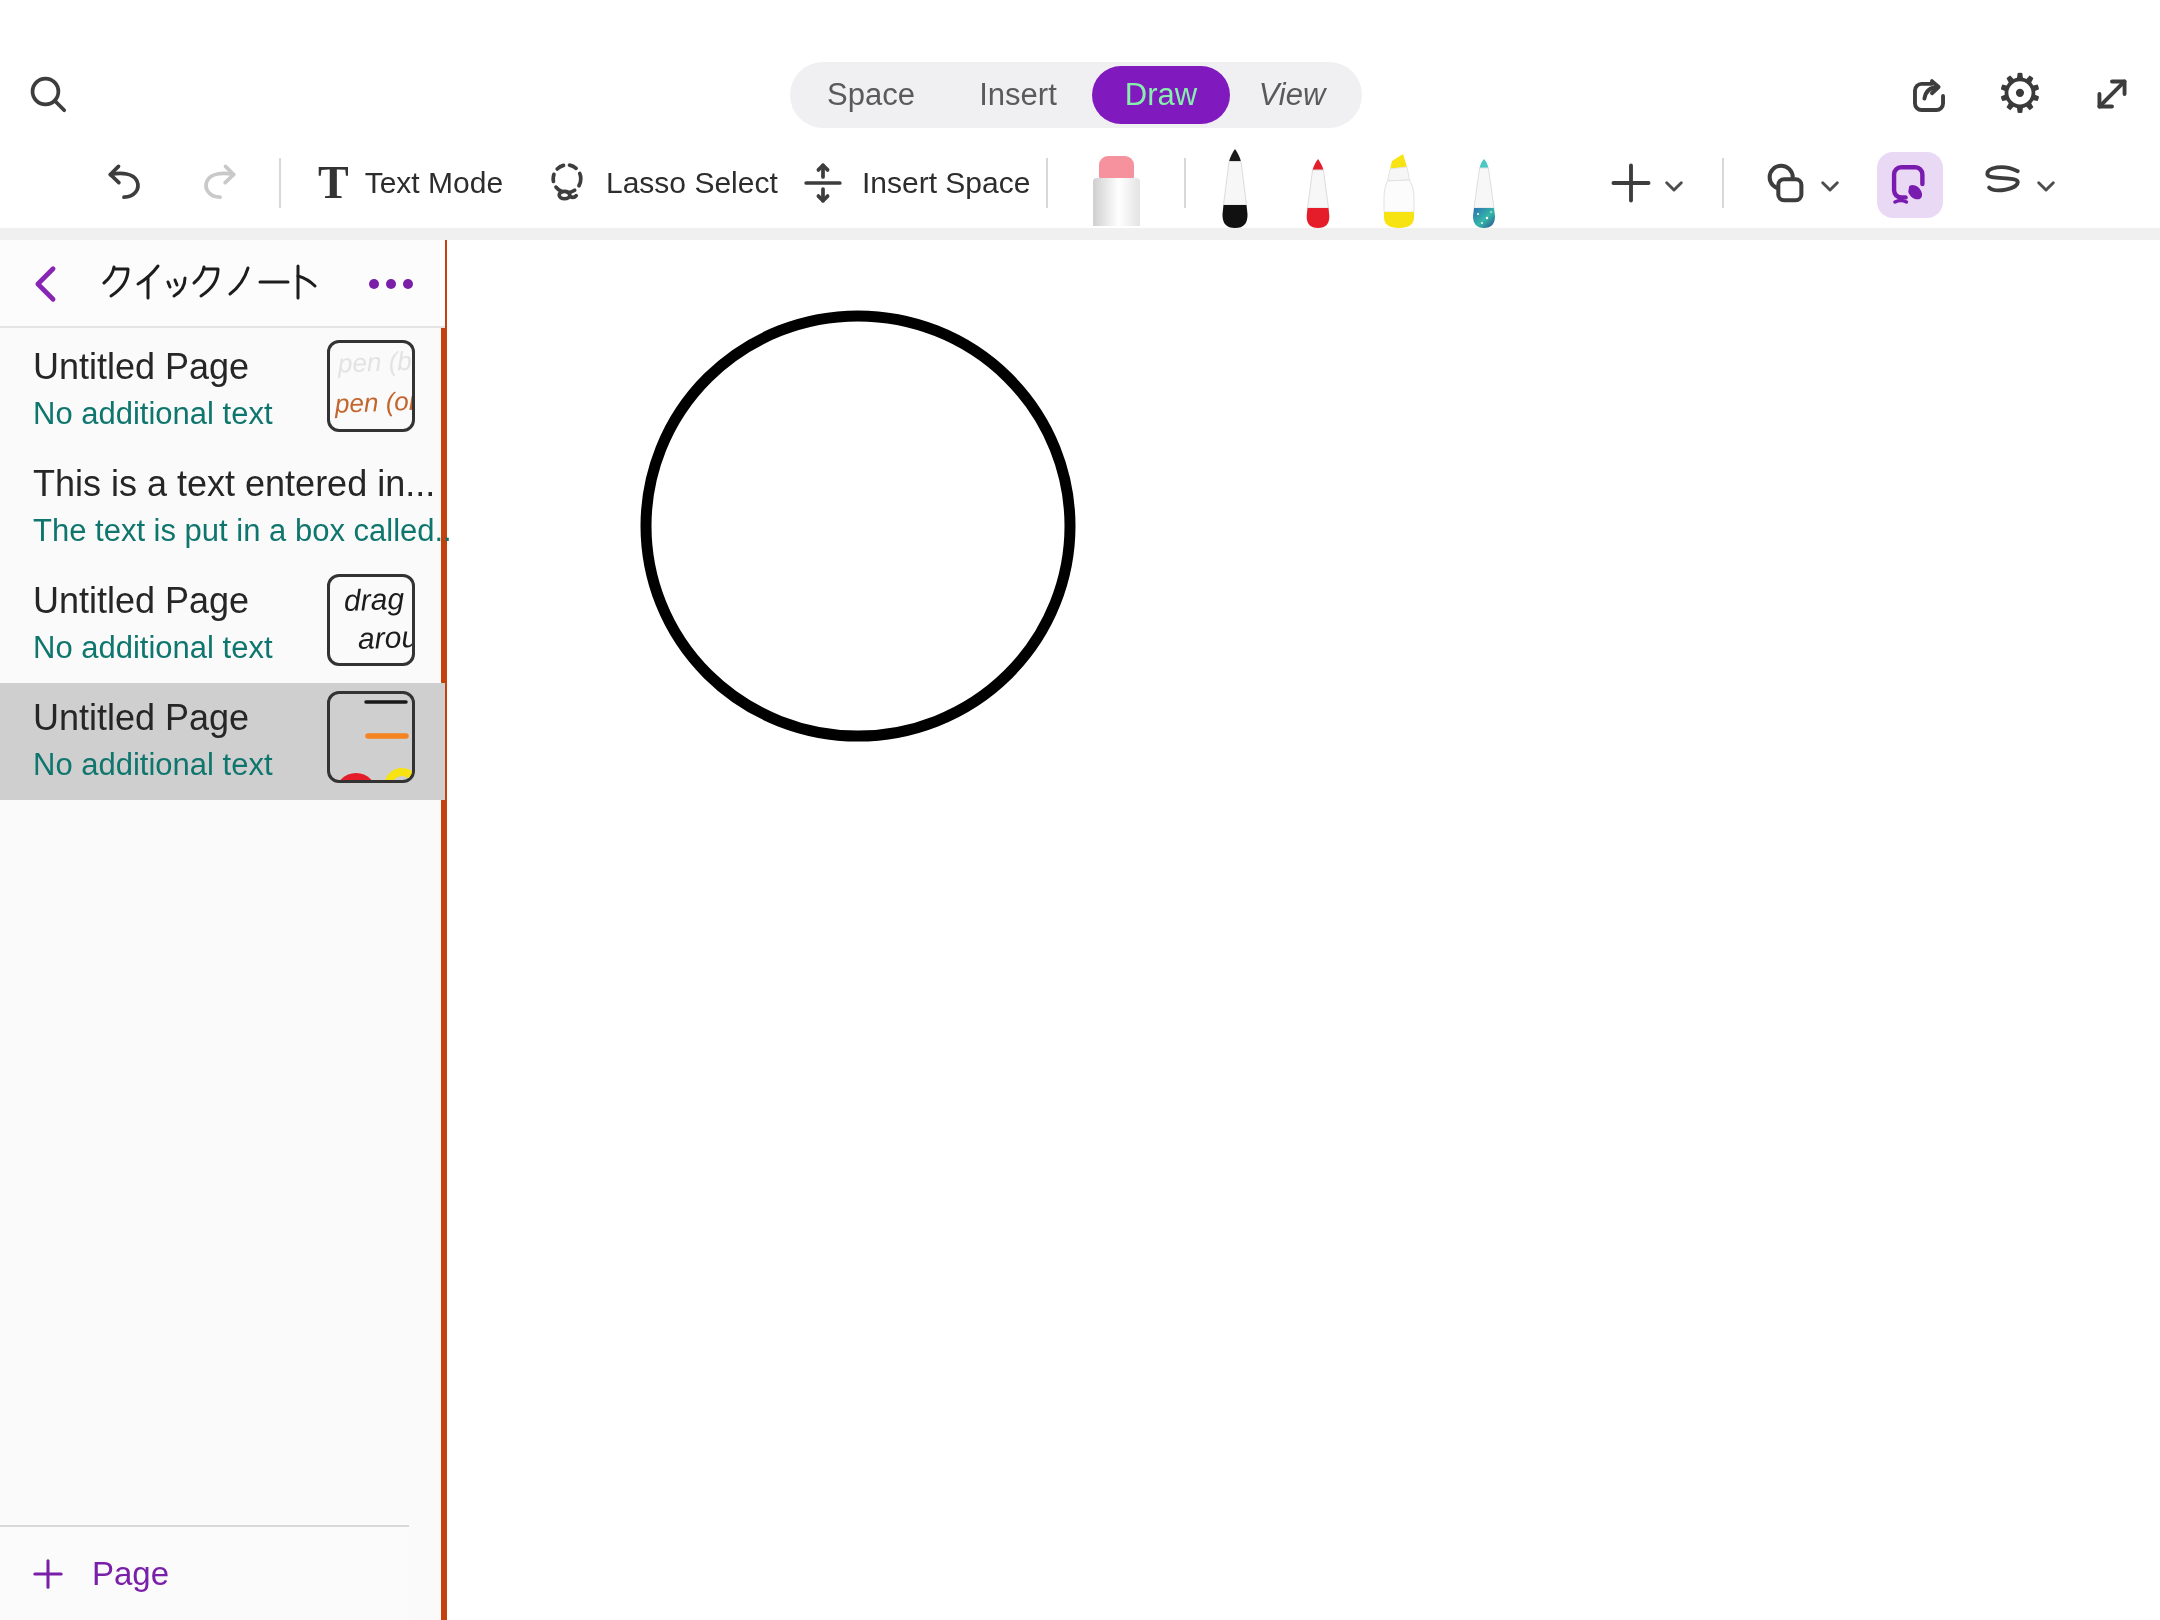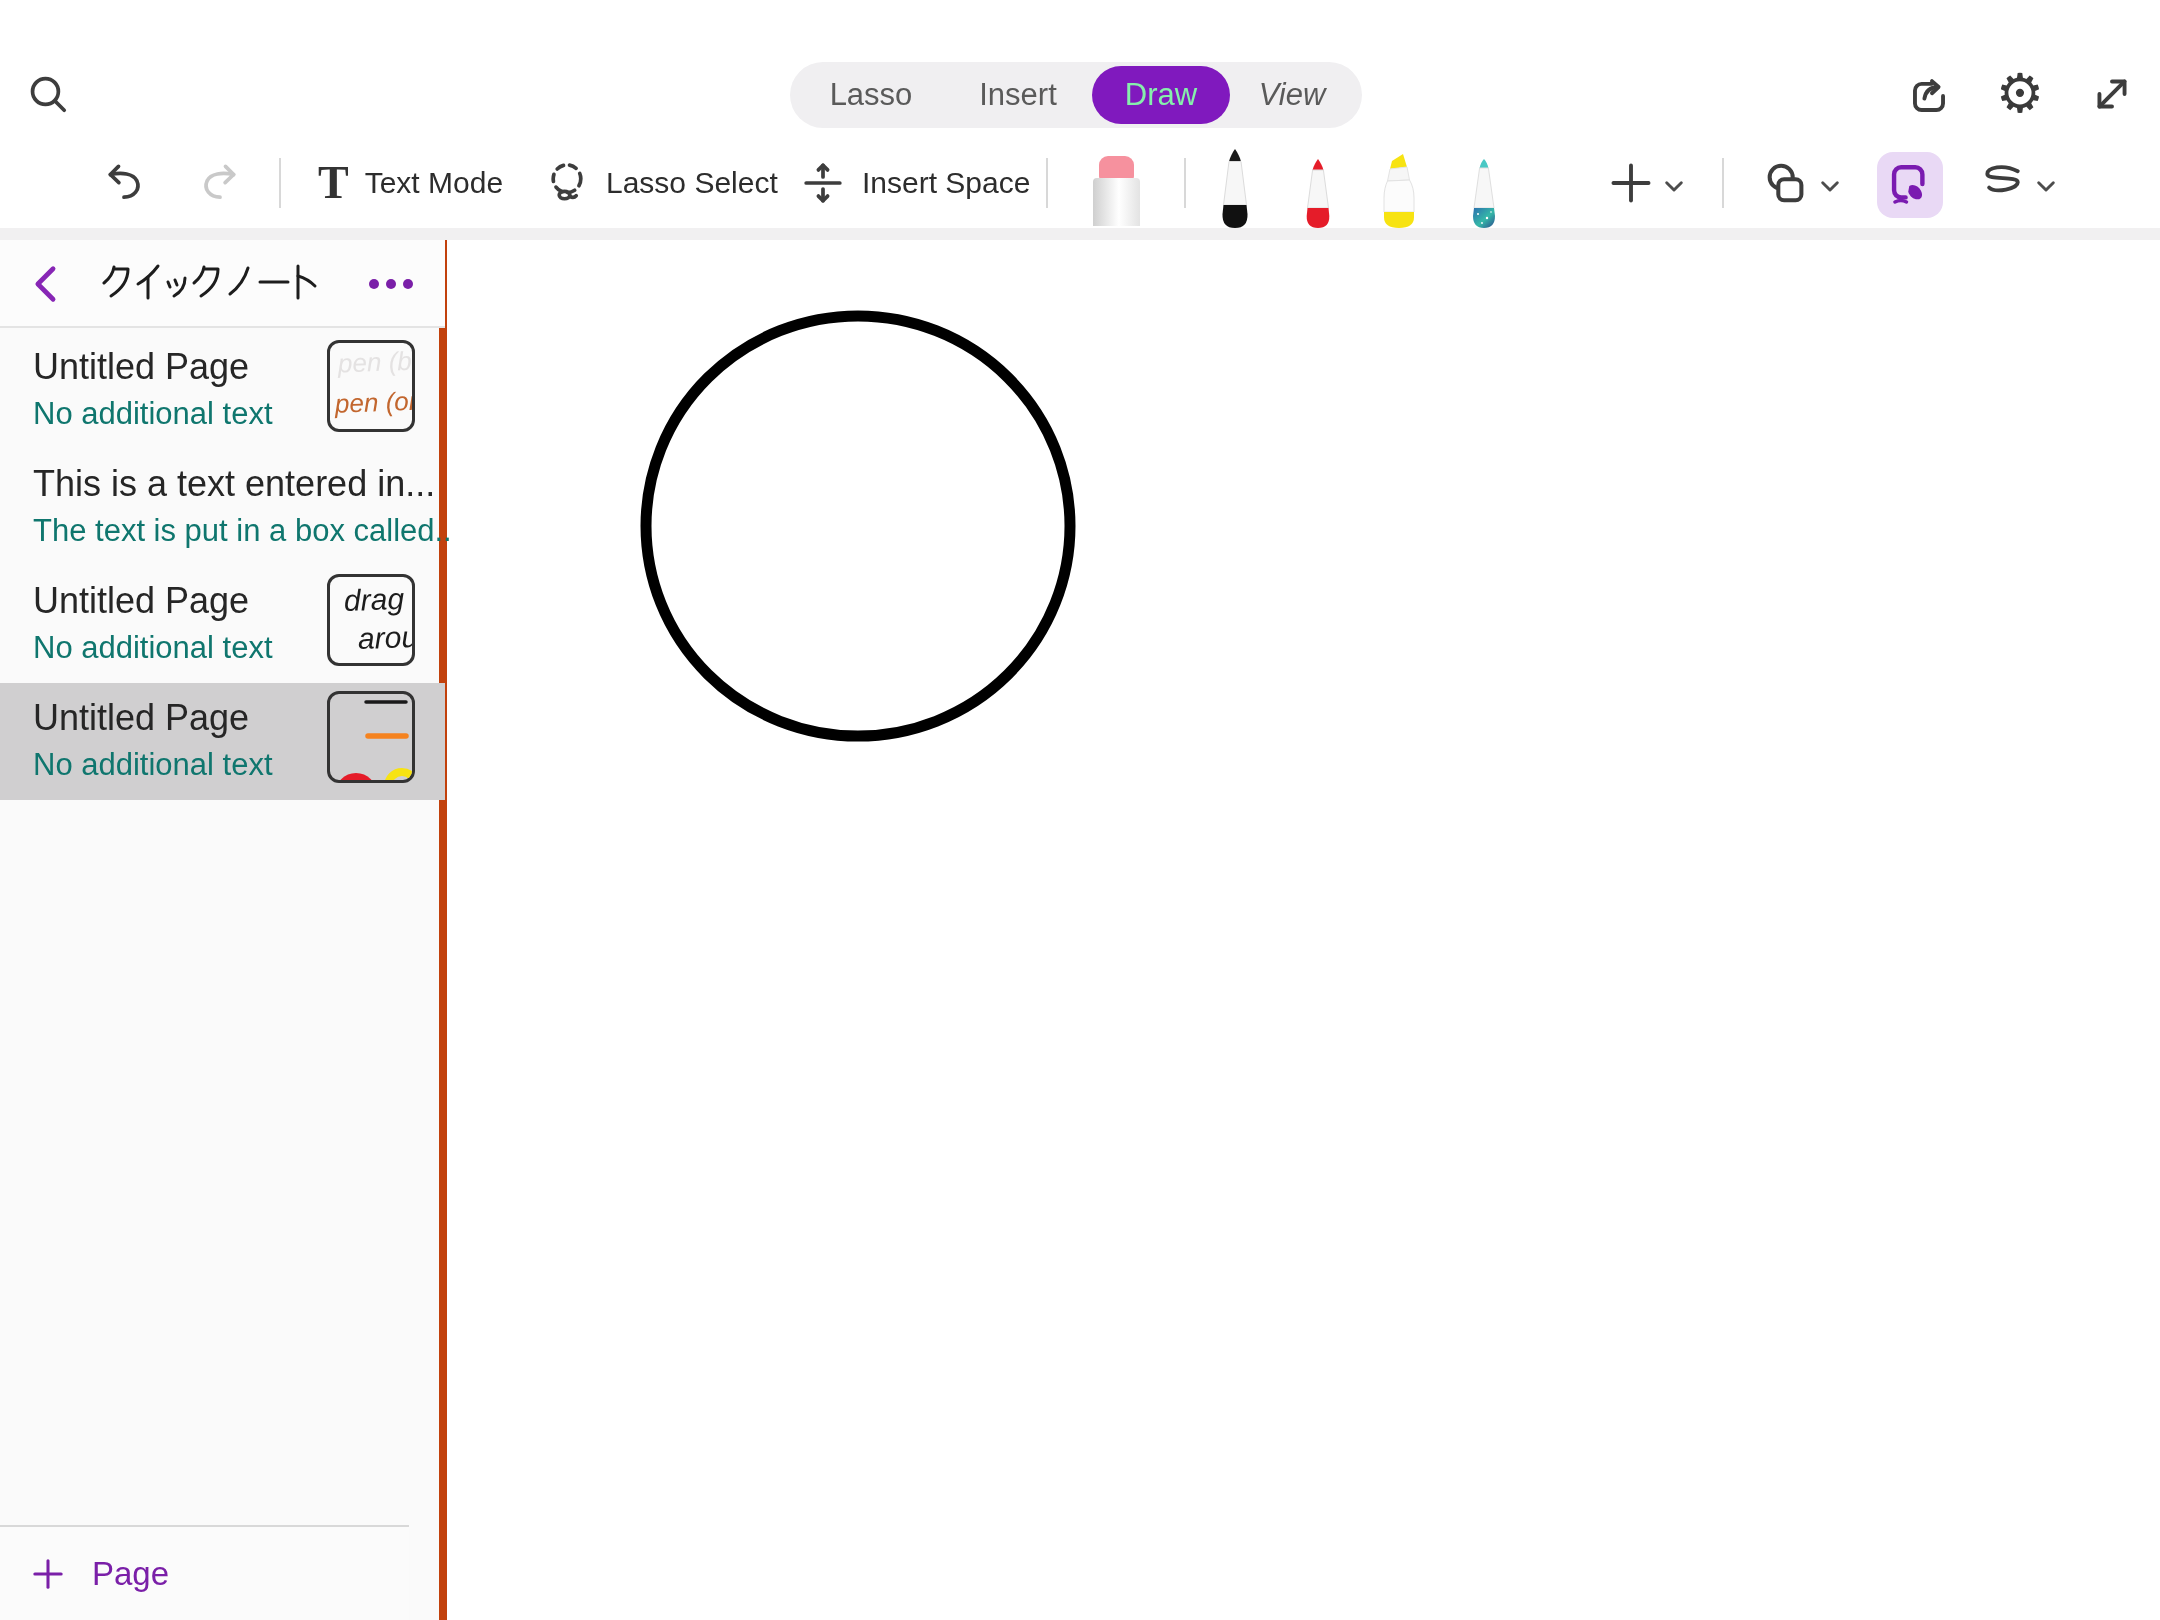--- a/index.html
+++ b/index.html
@@ -32,21 +32,21 @@
   .eraser .cap{position:absolute;left:6px;top:4px;width:35px;height:24px;background:#f6919e;border-radius:9px 9px 4px 4px;}
   .eraser .bodyp{position:absolute;left:0;top:26px;width:47px;height:48px;border-radius:4px 4px 0 0;
       background:linear-gradient(90deg,#cfcfcf,#ffffff 55%,#e3e3e3);}
   .penbtn{position:absolute;background:none;border:none;padding:0;}
   
   .purplebox{position:absolute;left:1877px;top:152px;width:66px;height:66px;border-radius:16px;
              background:#e9d9f5;border:none;display:flex;align-items:center;justify-content:center;}
   .gear-glyph{font-size:54px;color:#3a3a3a;line-height:1;font-family:"DejaVu Sans",sans-serif;}
   
   .sidebar{position:absolute;left:0;top:240px;width:447px;height:1380px;background:#fafafa;
-           border-right:8px solid #c2410c;box-sizing:border-box;}
+           border-right:6px solid #c2410c;box-sizing:border-box;}
   .sb-header{position:absolute;left:0;top:0;width:445px;height:88px;background:#fcfcfc;
              border-bottom:2px solid #e4e4e4;box-sizing:border-box;}
   .sb-back{position:absolute;left:22px;top:18px;width:52px;height:52px;}
   .sb-title{position:absolute;left:102px;top:20px;width:218px;height:46px;}
   .sb-menu{position:absolute;right:24px;top:26px;width:60px;height:36px;display:flex;align-items:center;
            justify-content:center;gap:7px;background:none;border:none;}
   .sb-menu i{width:10px;height:10px;border-radius:50%;background:#7a1fa8;display:block;}
   .pagelist{position:absolute;left:0;top:92px;width:445px;}
   .prow{position:relative;width:445px;height:117px;cursor:pointer;}
   .prow.selected{background:#d0cfd0;}
@@ -73,21 +73,21 @@
   <header class="topbar">
 
     <button class="iconbtn" style="left:26px;top:72px;width:46px;height:46px;">
       <svg class="stroke" width="46" height="46" viewBox="0 0 26 26">
         <circle cx="11" cy="11" r="7.3"></circle>
           <line x1="16.4" y1="16.4" x2="21.6" y2="21.6"></line>
       </svg>
     </button>
 
     <nav class="tabs">
-      <div class="tab t0">Lasso</div>
+      <div class="tab t0">Space</div>
       <div class="tab t1">Insert</div>
       <div class="tab t2 active">Draw</div>
       <div class="tab t3">View</div>
     </nav>
 
     <button class="iconbtn" style="left:1905px;top:70px;width:48px;height:48px;">
       <svg class="stroke" width="48" height="48" viewBox="0 0 26 26">
         <path d="M14.5 7.5 H9 a3.6 3.6 0 0 0 -3.6 3.6 v7 a3.6 3.6 0 0 0 3.6 3.6 h8 a3.6 3.6 0 0 0 3.6 -3.6 v-4"></path>
         <path d="M10.5 15.5 C11.2 11.5 13.8 9.3 17.6 9.2"></path>
         <path d="M14.6 6 L18.2 9.2 L14.6 12.6"></path>

